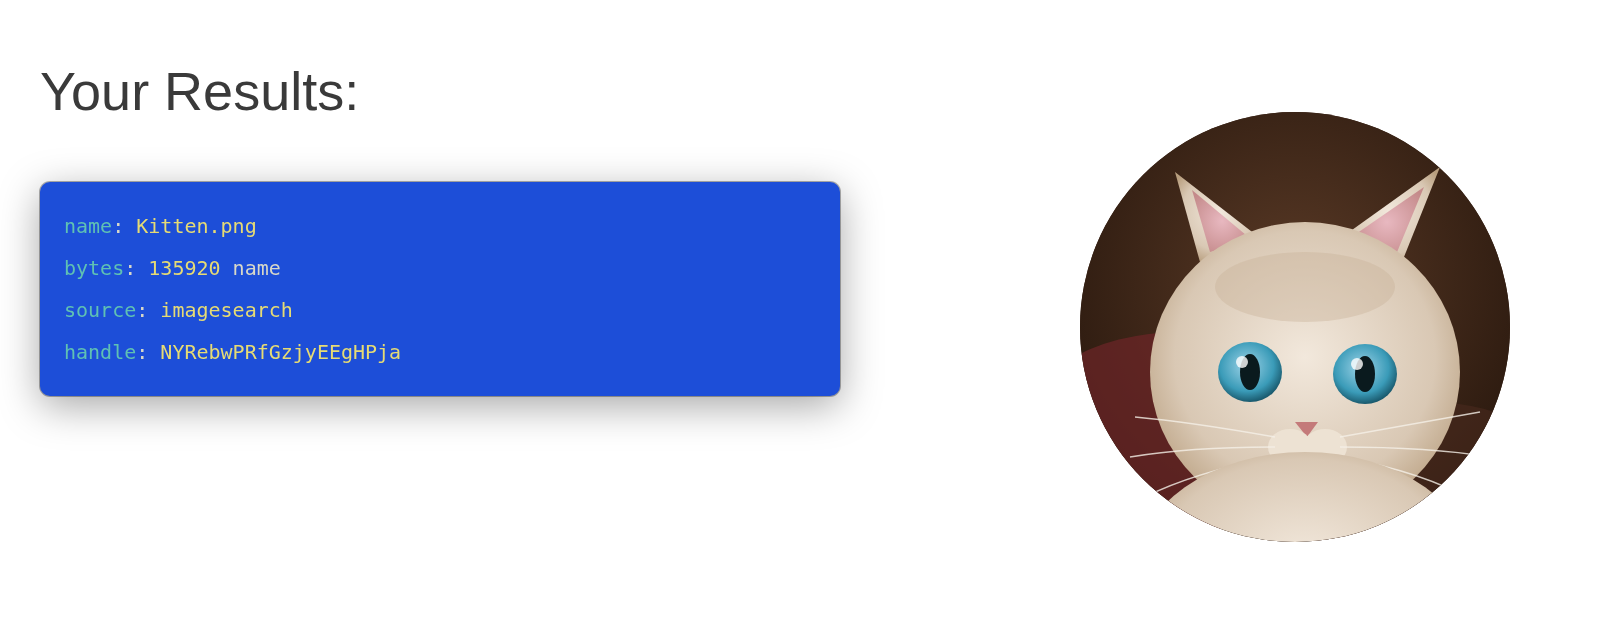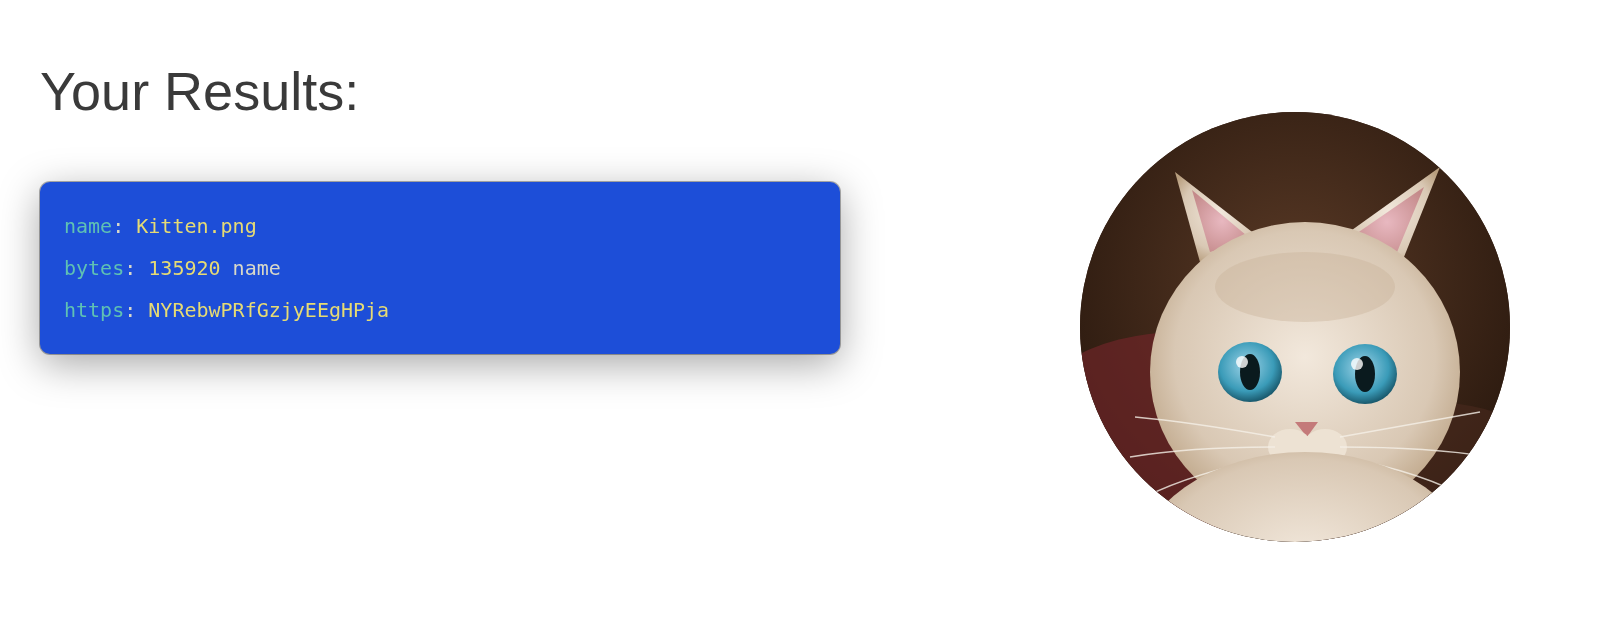--- a/index.html
+++ b/index.html
@@ -69,24 +69,27 @@
 
     <div class="prop-line">
       <span class="key">name</span><span class="punct">: </span><span class="value">Kitten.png</span>
     </div>
 
 
     <div class="prop-line">
       <span class="key">bytes</span><span class="punct">: </span><span class="value">135920</span><span class="plain"> </span><span class="plain">name</span>
     </div>
 
+    <div class="prop-line">
+      <span class="key">source</span><span class="punct">: </span><span class="value">imagesearch</span>
+    </div>
 
 
     <div class="prop-line">
-      <span class="key">https</span><span class="punct">: </span><span class="value">NYRebwPRfGzjyEEgHPja</span>
+      <span class="key">handle</span><span class="punct">: </span><span class="value">NYRebwPRfGzjyEEgHPja</span>
     </div>
 
   </div>
 
   <div class="preview" aria-label="kitten">
     <svg viewBox="0 0 430 430">
 
       <defs>
         <radialGradient id="bg" cx="50%" cy="40%" r="75%">
           <stop offset="0%" stop-color="#5a3a26"></stop>

